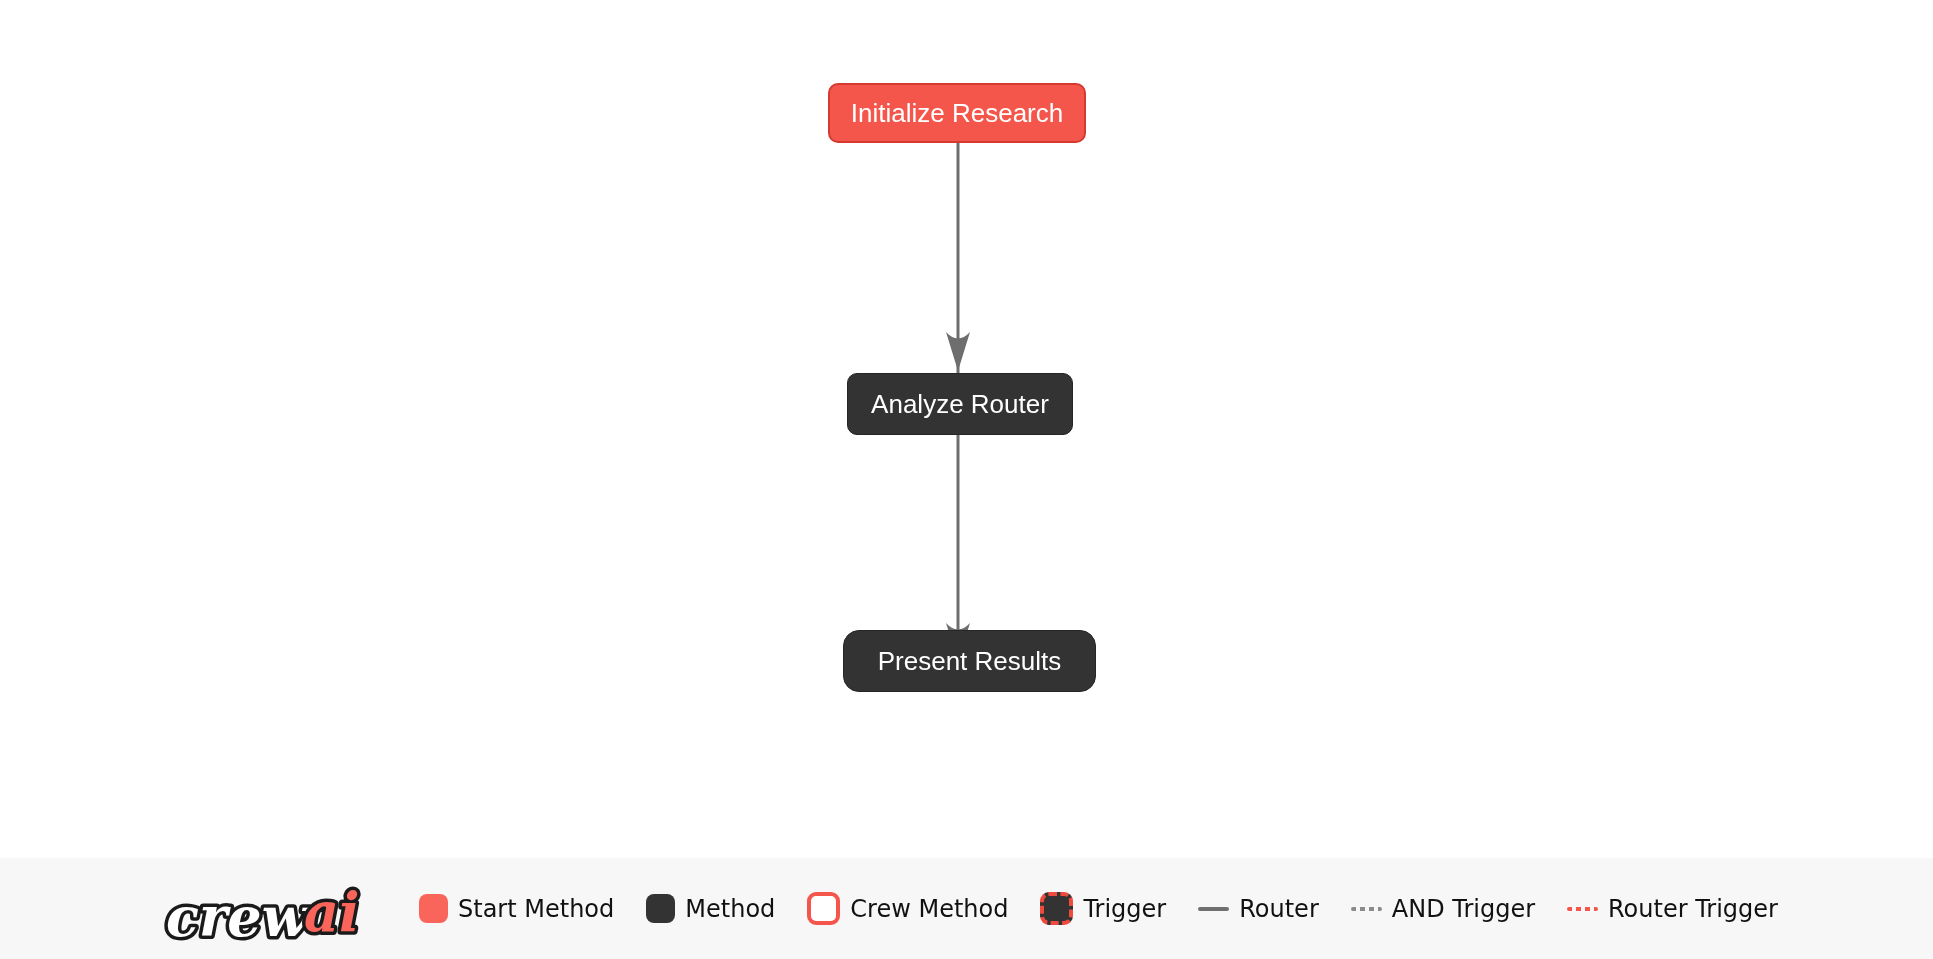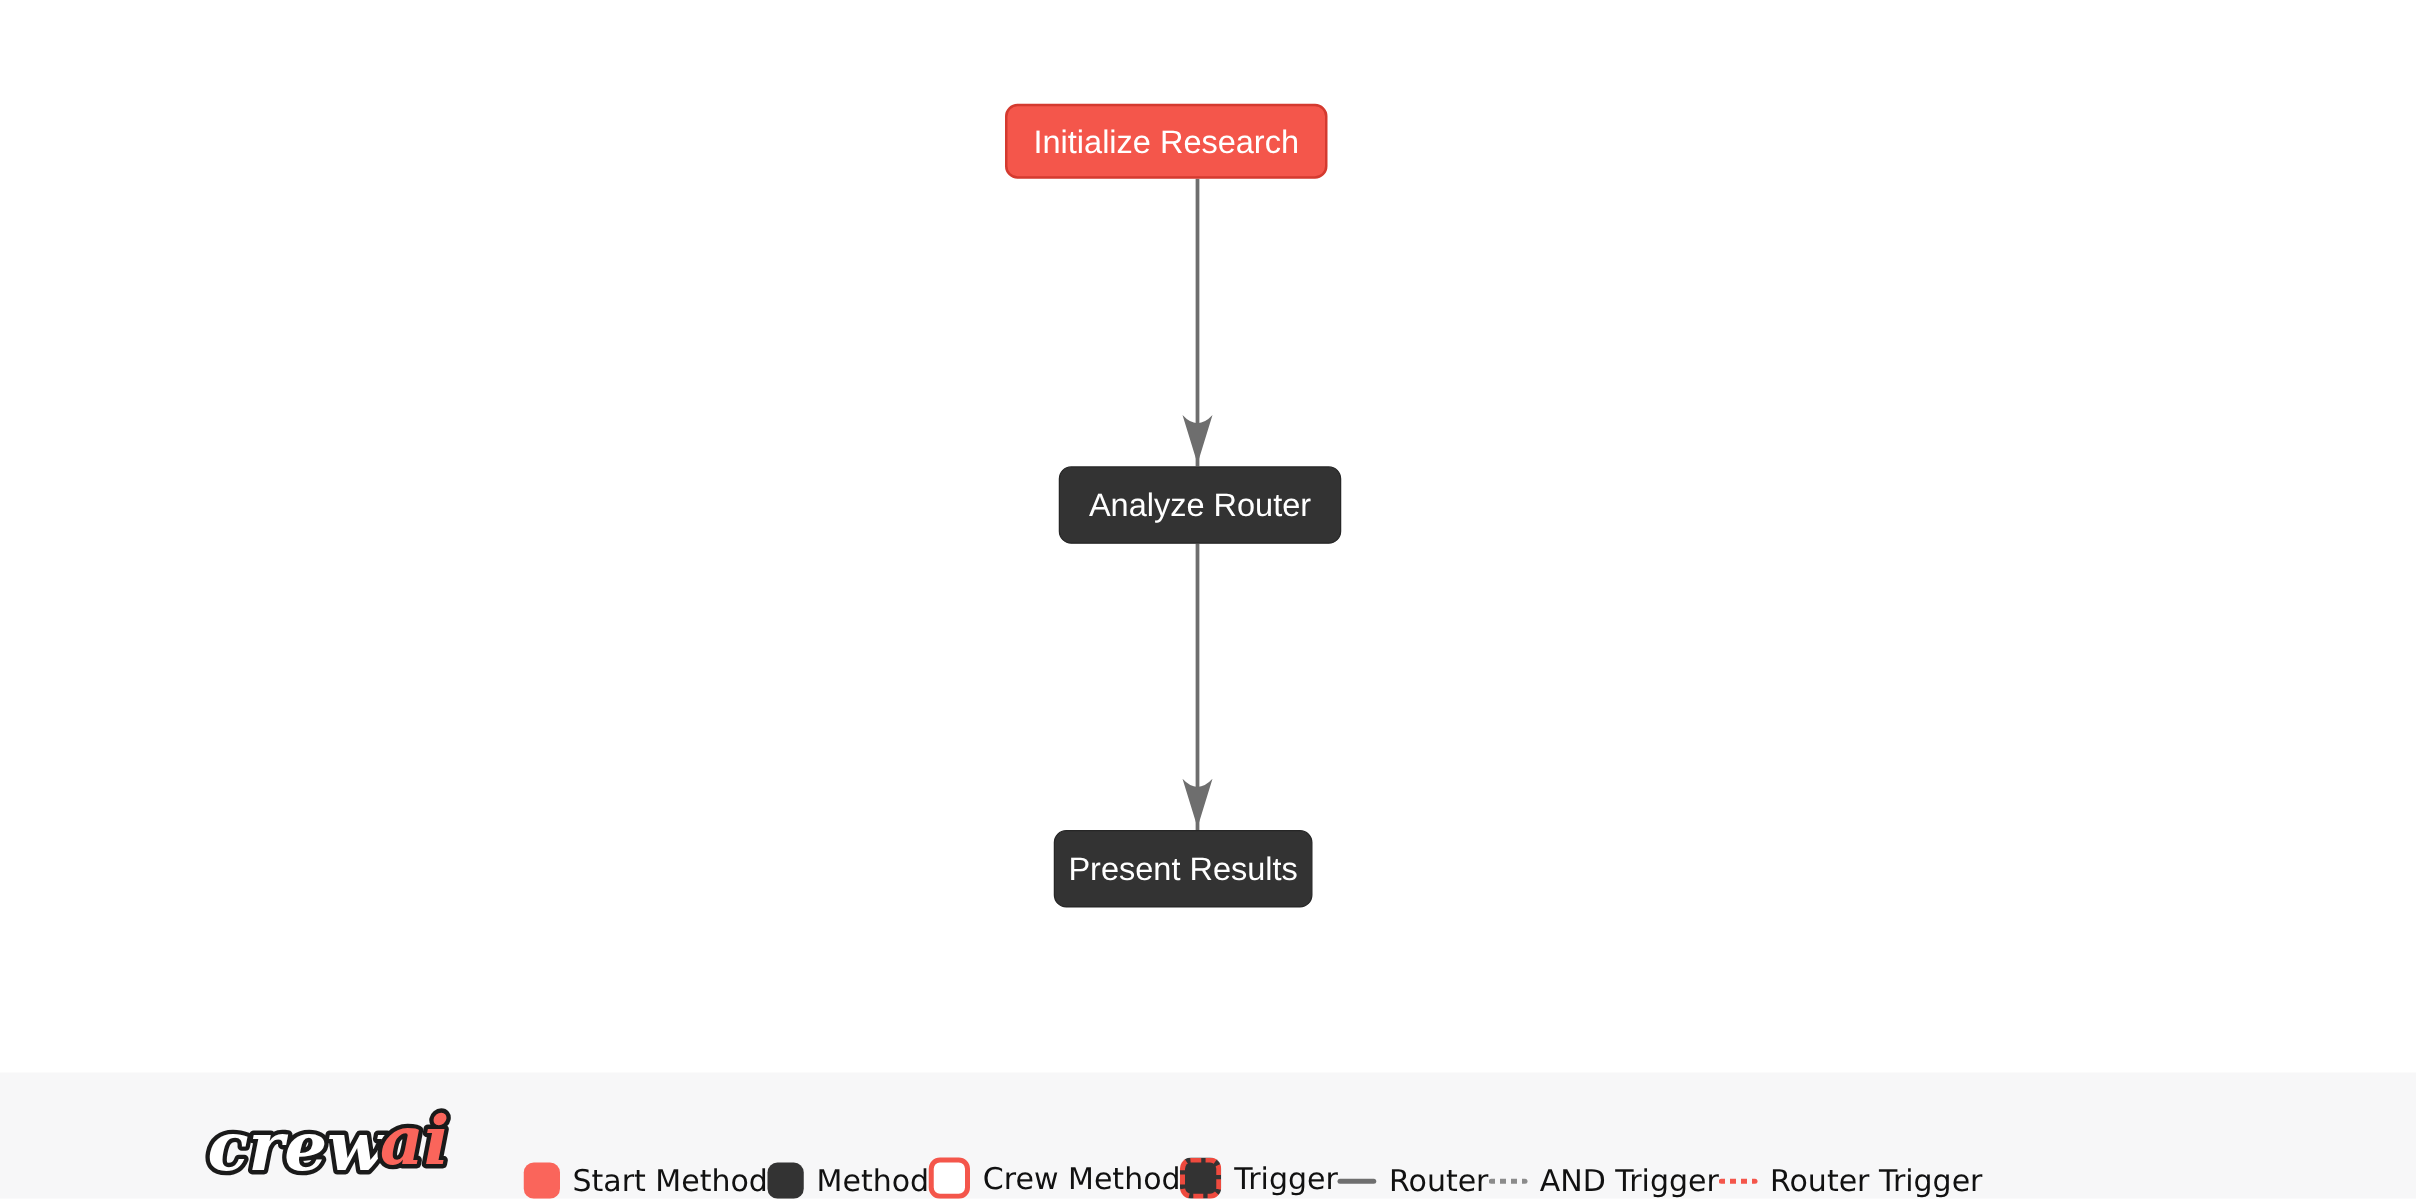--- a/index.html
+++ b/index.html
@@ -33,36 +33,36 @@
     justify-content: center;
     border-radius: 10px;
     color: #ffffff;
     font-size: 26px;
     line-height: 1;
     white-space: nowrap;
     box-sizing: border-box;
     cursor: pointer;
   }
   .node-start {
-    left: 804px; top: 83px;
+    left: 828px; top: 83px;
     width: 258px; height: 60px;
     background: #F4564B;
     border: 2px solid #D43A2F;
   }
   .node-dark {
     background: #333333;
     border: 1px solid #262626;
   }
   .node-analyze {
     left: 847px; top: 373px;
     width: 226px; height: 62px;
   }
   .node-present {
-    left: 843px; top: 664px;
-    width: 207px; height: 62px;
+    left: 843px; top: 630px;
+    width: 253px; height: 62px; border-radius: 16px;
   }
 
   
   .legend-bar {
     position: absolute;
     left: 0; bottom: 0;
     width: 1933px;
     height: 101px;
     background: #F7F7F8;
   }
@@ -79,21 +79,22 @@
     paint-order: stroke;
     stroke: #1A1A1A;
     stroke-width: 7px;
     stroke-linejoin: round;
   }
   .legend-items {
     position: absolute;
     left: 419px; top: 858px;
     height: 101px;
     display: flex;
-    align-items: flex-end;
+    align-items: center;
+    gap: 32px;
   }
   .legend-item {
     display: flex;
     align-items: center;
     gap: 10px;
   }
   .legend-label {
     font-family: "DejaVu Sans", sans-serif;
     font-size: 24px;
     color: #111111;

